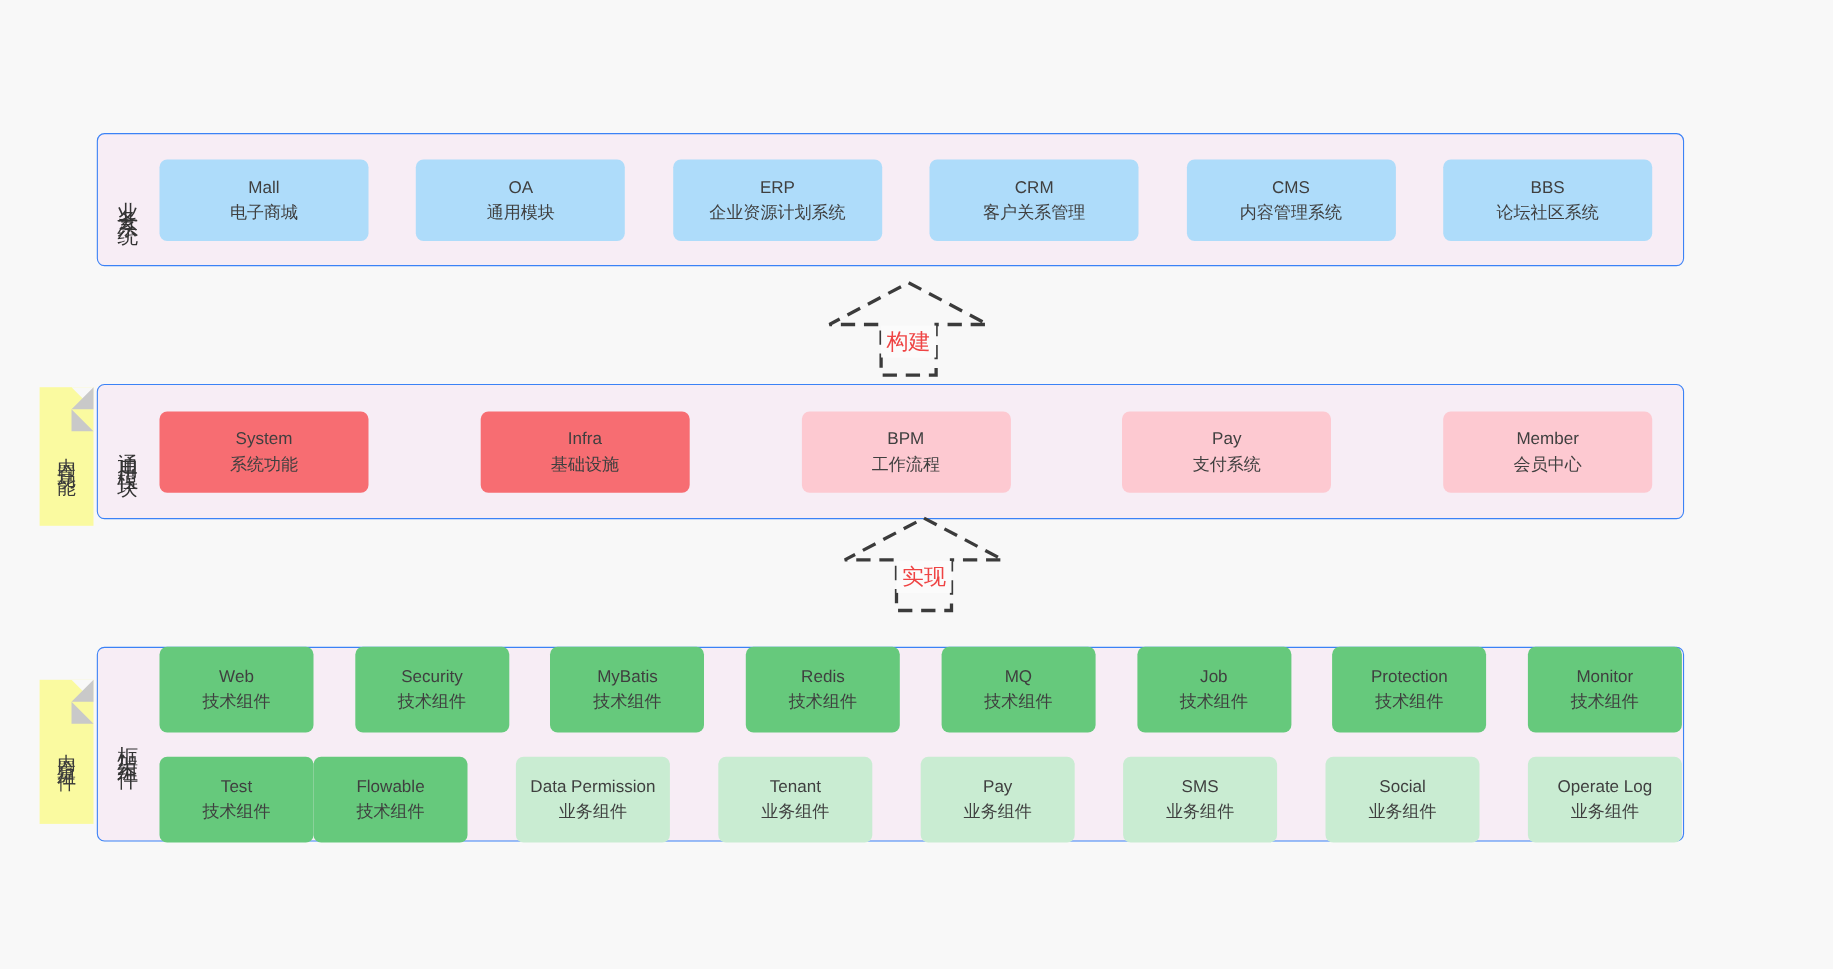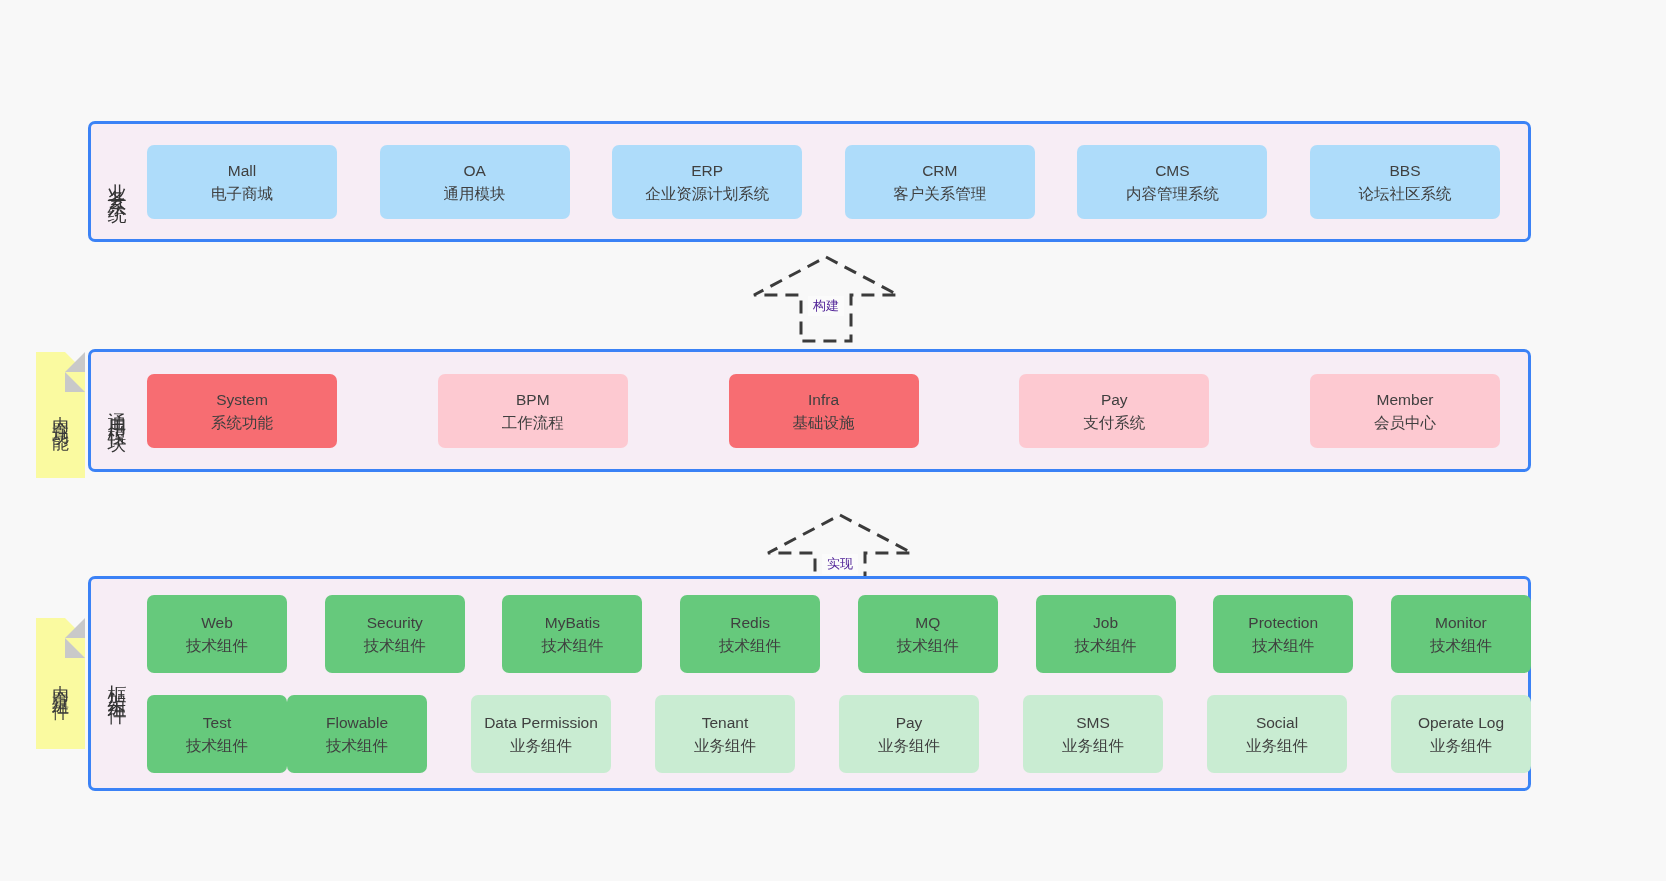--- a/index.html
+++ b/index.html
@@ -5,26 +5,26 @@
   html,body{margin:0;padding:0;background:#f8f8f8;}
   .canvas{
     position:relative;width:1666px;height:881px;overflow:hidden;
     background:#f8f8f8;
     font-family:"Liberation Sans","DejaVu Sans",sans-serif;
     color:#3f3f3f;
   }
   
   .band{
     position:absolute;left:88px;width:1443px;
-    background:#f7edf5;border:3px solid #3b82f6;border-radius:7px;
+    background:#f7edf5;border:1px solid #3b82f6;border-radius:7px;
     box-sizing:border-box;display:flex;align-items:center;
   }
   .band-business{top:121px;height:121px;}
   .band-common{top:349px;height:123px;justify-content:space-between;}
-  .band-framework{top:576px;height:215px;}
+  .band-framework{top:588px;height:177px;}
   .vlabel{
     writing-mode:vertical-lr;text-orientation:upright;
     font-size:19px;letter-spacing:7px;color:#333;
     width:52px;text-align:center;flex:0 0 52px;line-height:52px;
   }
   .boxes{
     flex:1;display:flex;justify-content:space-between;align-items:center;
     margin:0 28px 0 4px;
   }
   .rows{flex:1;display:flex;flex-direction:column;gap:22px;margin:0 28px 0 4px;}
@@ -63,24 +63,24 @@
     border-left:20px solid transparent;border-bottom:20px solid #c9c9c9;
   }
   .note-text{
     writing-mode:vertical-lr;text-orientation:upright;
     font-size:17px;letter-spacing:6px;color:#3a3a3a;line-height:49px;
   }
   
   .arrow{position:absolute;width:150px;height:90px;}
   .arrow svg{position:absolute;left:0;top:0;}
   .arrow-build{left:751px;top:254px;}
-  .arrow-implement{left:765px;top:512px;}
+  .arrow-implement{left:765px;top:468px;}
   .arrow-label{
     position:absolute;left:50%;top:42px;transform:translateX(-50%);
-    background:#fbfbfb;padding:1px 5px;font-size:13px;color:#4c1d95;white-space:nowrap;
+    background:#fbfbfb;padding:1px 5px;font-size:20px;color:#ef4444;white-space:nowrap;
   }
 </style>
 </head>
 <body>
 
 <div class="canvas">
 
   <section class="band band-business">
     <div class="vlabel">业务系统</div>
     <div class="boxes">
@@ -131,28 +131,28 @@
 
   <section class="band band-common">
     <div class="vlabel">通用模块</div>
     <div class="boxes">
 
         <div class="box box-wide red">
           <div class="box-title">System</div>
           <div class="box-sub">系统功能</div>
         </div>
 
+        <div class="box box-wide red">
+          <div class="box-title">Infra</div>
+          <div class="box-sub">基础设施</div>
+        </div>
+
         <div class="box box-wide pink">
           <div class="box-title">BPM</div>
           <div class="box-sub">工作流程</div>
-        </div>
-
-        <div class="box box-wide red">
-          <div class="box-title">Infra</div>
-          <div class="box-sub">基础设施</div>
         </div>
 
         <div class="box box-wide pink">
           <div class="box-title">Pay</div>
           <div class="box-sub">支付系统</div>
         </div>
 
         <div class="box box-wide pink">
           <div class="box-title">Member</div>
           <div class="box-sub">会员中心</div>

